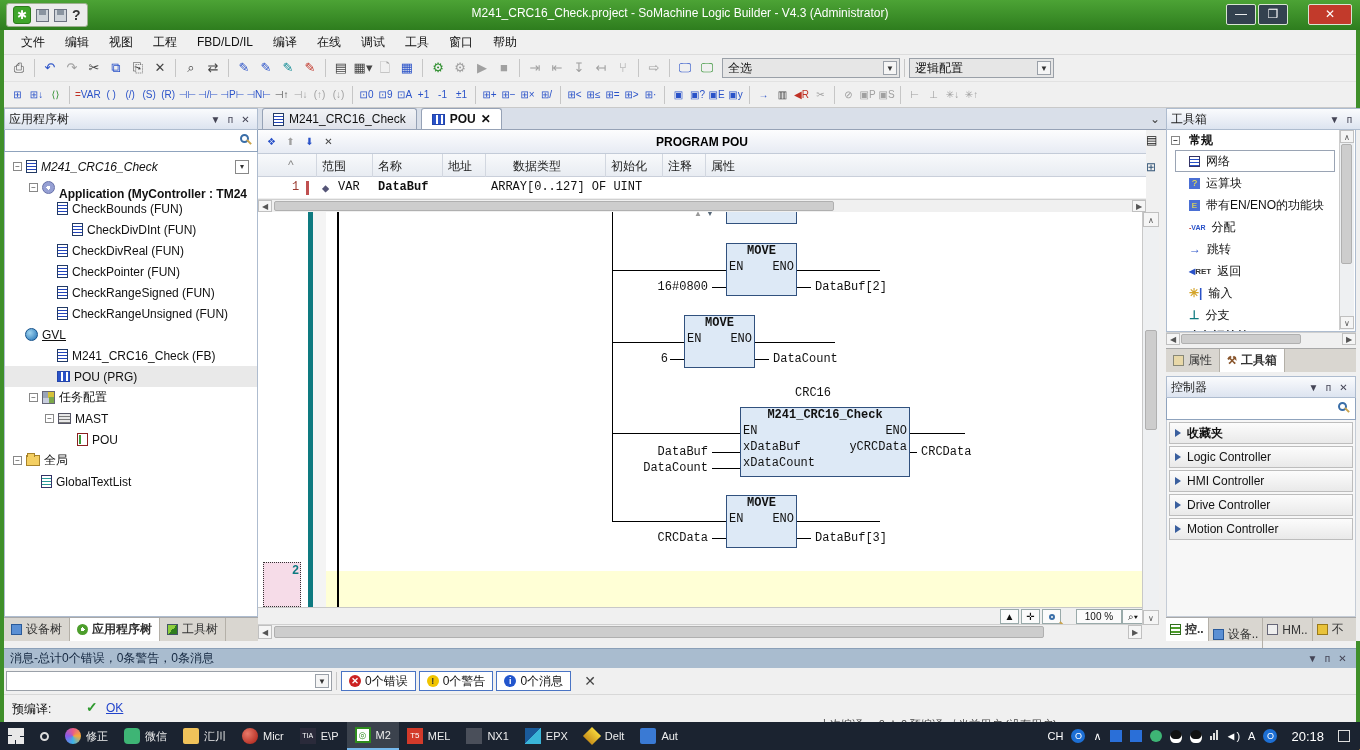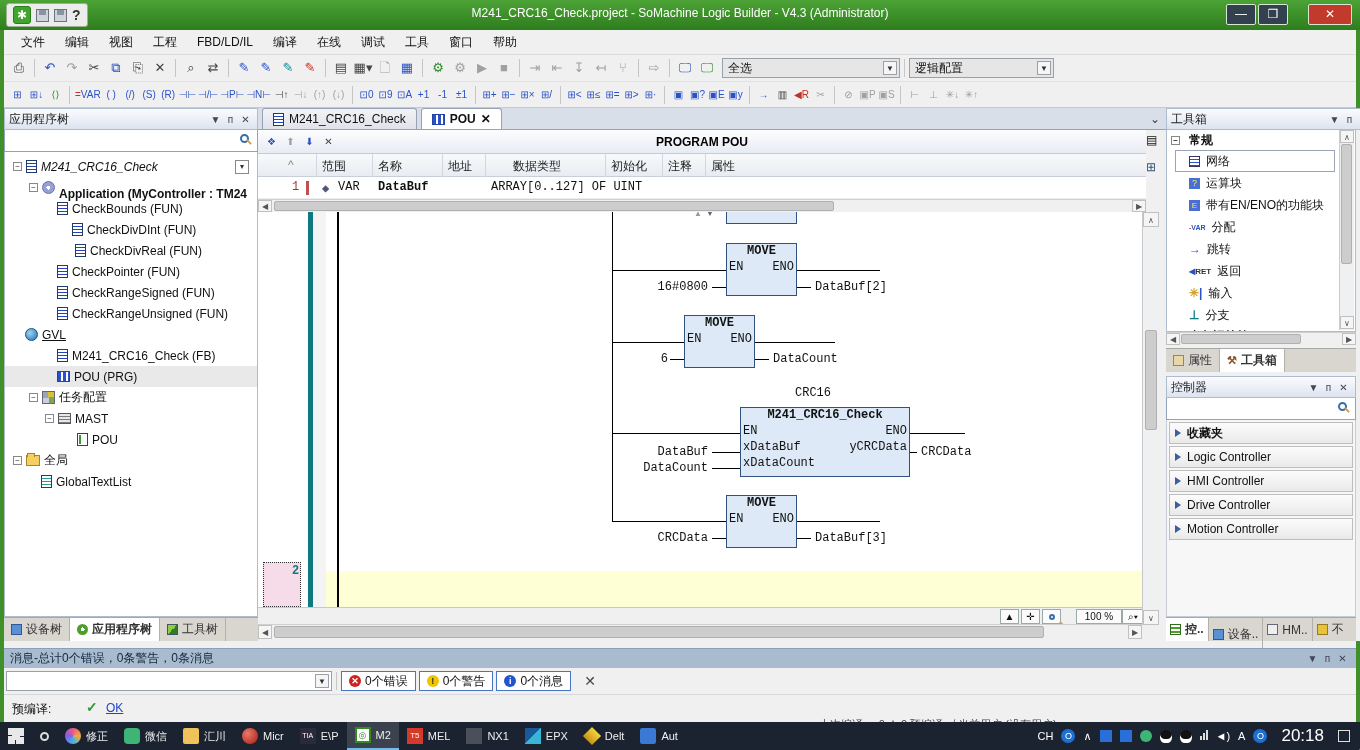--- a/index.html
+++ b/index.html
@@ -259,21 +259,21 @@
       <span class="tl" style="font-weight:bold;margin-top:13px;">Application (MyController : TM24</span>
     </div>
     <div class="trow" style="padding-left:52px;">
       <span class="ic icdoc"></span>
         <span class="tl">CheckBounds (FUN)</span>
     </div>
     <div class="trow" style="padding-left:52px;margin-left:15px;">
       <span class="ic icdoc"></span>
         <span class="tl">CheckDivDInt (FUN)</span>
     </div>
-    <div class="trow" style="padding-left:70px;">
+    <div class="trow" style="padding-left:52px;">
       <span class="ic icdoc"></span>
         <span class="tl">CheckDivReal (FUN)</span>
     </div>
     <div class="trow" style="padding-left:52px;">
       <span class="ic icdoc"></span>
         <span class="tl">CheckPointer (FUN)</span>
     </div>
     <div class="trow" style="padding-left:52px;">
       <span class="ic icdoc"></span>
         <span class="tl">CheckRangeSigned (FUN)</span>
@@ -692,15 +692,15 @@
   <span class="trayic" style="width:12px;height:12px;background:#2a6fd8;"></span>
   <span class="trayic" style="width:12px;height:12px;border-radius:50%;background:#3eb575;"></span>
   <span class="trayic" style="width:12px;height:13px;border-radius:50% 50% 40% 40%;background:#111;box-shadow:inset 0 -4px 0 #fff;"></span>
   <span class="trayic" style="width:12px;height:13px;border-radius:50% 50% 40% 40%;background:#111;box-shadow:inset 0 -4px 0 #fff;"></span>
   <span class="trayic">
     <span style="display:inline-block;width:2px;height:4px;background:#ddd;margin-right:1px;"></span><span style="display:inline-block;width:2px;height:7px;background:#ddd;margin-right:1px;"></span><span style="display:inline-block;width:2px;height:10px;background:#ddd;"></span>
   </span>
   <span class="trayic">◄)</span>
   <span class="trayic">A</span>
   <span class="trayic" style="width:14px;height:14px;border-radius:50%;background:#1d6fd4;text-align:center;line-height:14px;font-size:9px;">O</span>
-  <span class="trayic" style="font-size:17px;margin:0 10px;">20:18</span>
+  <span class="trayic" style="font-size:13px;margin:0 10px;">20:18</span>
   <span class="trayic" style="width:12px;height:12px;border:1px solid #ddd;margin-right:10px;"></span>
 </div>
 
 </body></html>

